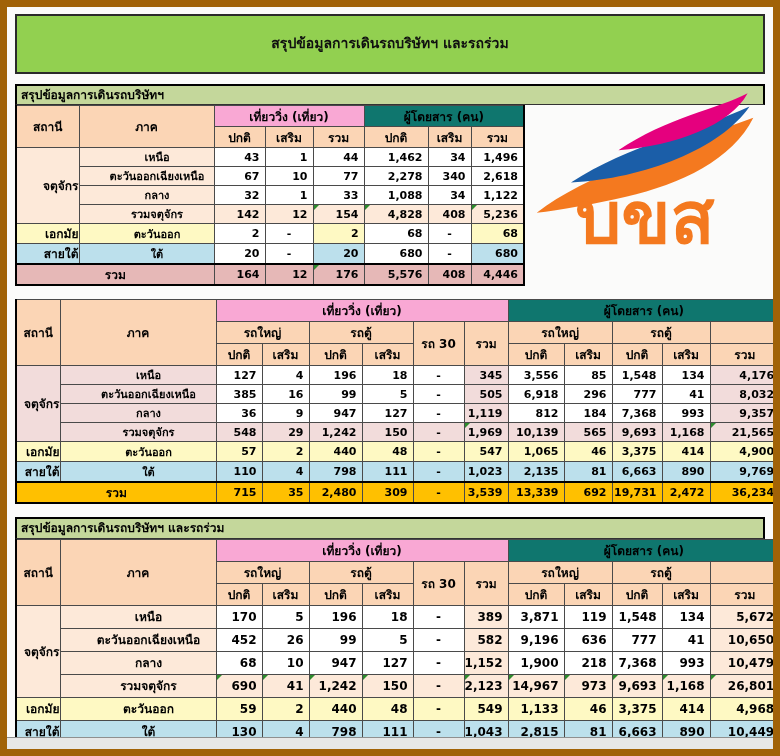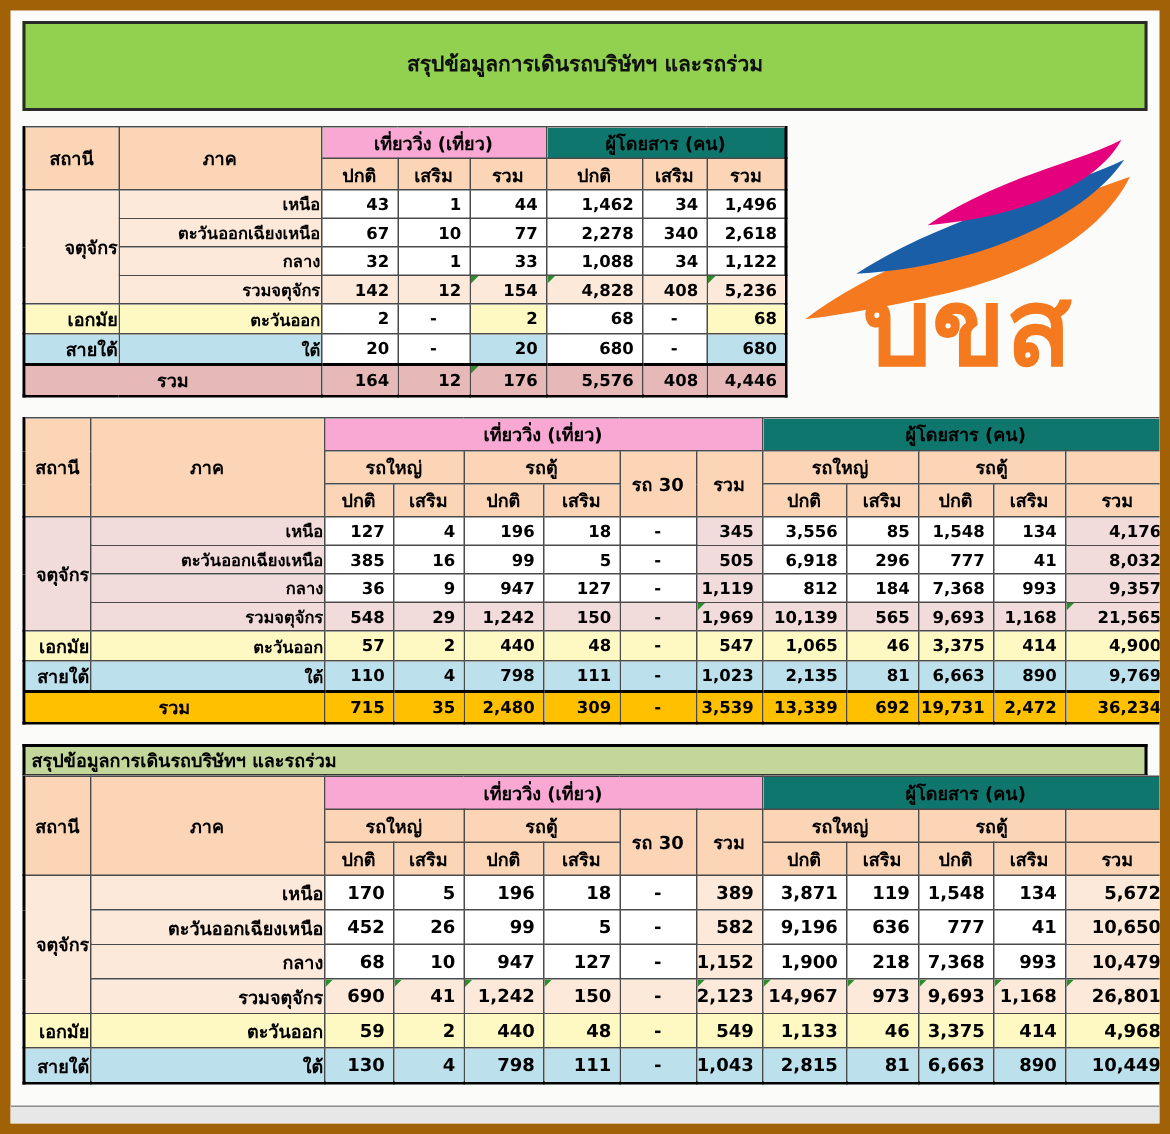--- a/index.html
+++ b/index.html
@@ -38,21 +38,21 @@
   .h-blue{background:#0f766e;}
   .bg-peach{background:#FDE9D9;}
   .bg-pink{background:#F2DCDB;}
   .bg-green{background:#fef9c3;}
   .bg-blue{background:#BCE0EC;}
   .bg-rose{background:#E6B8B7;}
   .bg-amber{background:#FFC000;}
 
   td.num{text-align:right;padding-right:5px;}
   td.dash{text-align:center;padding-right:0;}
-  td.region{text-align:right;padding-left:21px;}
+  td.region{text-align:center;padding-left:21px;}
   td.station{text-align:right;}
   td.total-label{text-align:center;}
   tr.total-row td{border-top:2px solid #000;}
   .tri{position:absolute;top:0;left:0;width:0;height:0;
        border-top:5px solid #2e8b2e;border-right:5px solid transparent;}
 
   .logo{position:absolute;top:82px;right:14px;width:228px;height:166px;}
 
   .bottom-bar{position:absolute;left:0;right:0;bottom:0;height:11px;
               background:#e7e7e7;border-top:1px solid #8f8f8f;}
@@ -60,20 +60,21 @@
 </head>
 <body>
 
 <div class="page">
 
   <div class="main-header">
     <div>สรุปข้อมูลการเดินรถบริษัทฯ และรถร่วม</div>
   </div>
 
   <div class="section t1">
+    <div class="tbl-title">สรุปข้อมูลการเดินรถบริษัทฯ</div>
     <table id="tbl0">
         <colgroup>
           <col style="width: 63px;">
           <col style="width: 135px;">
           <col style="width: 51px;">
           <col style="width: 48px;">
           <col style="width: 51px;">
           <col style="width: 64px;">
           <col style="width: 43px;">
           <col style="width: 53px;">

